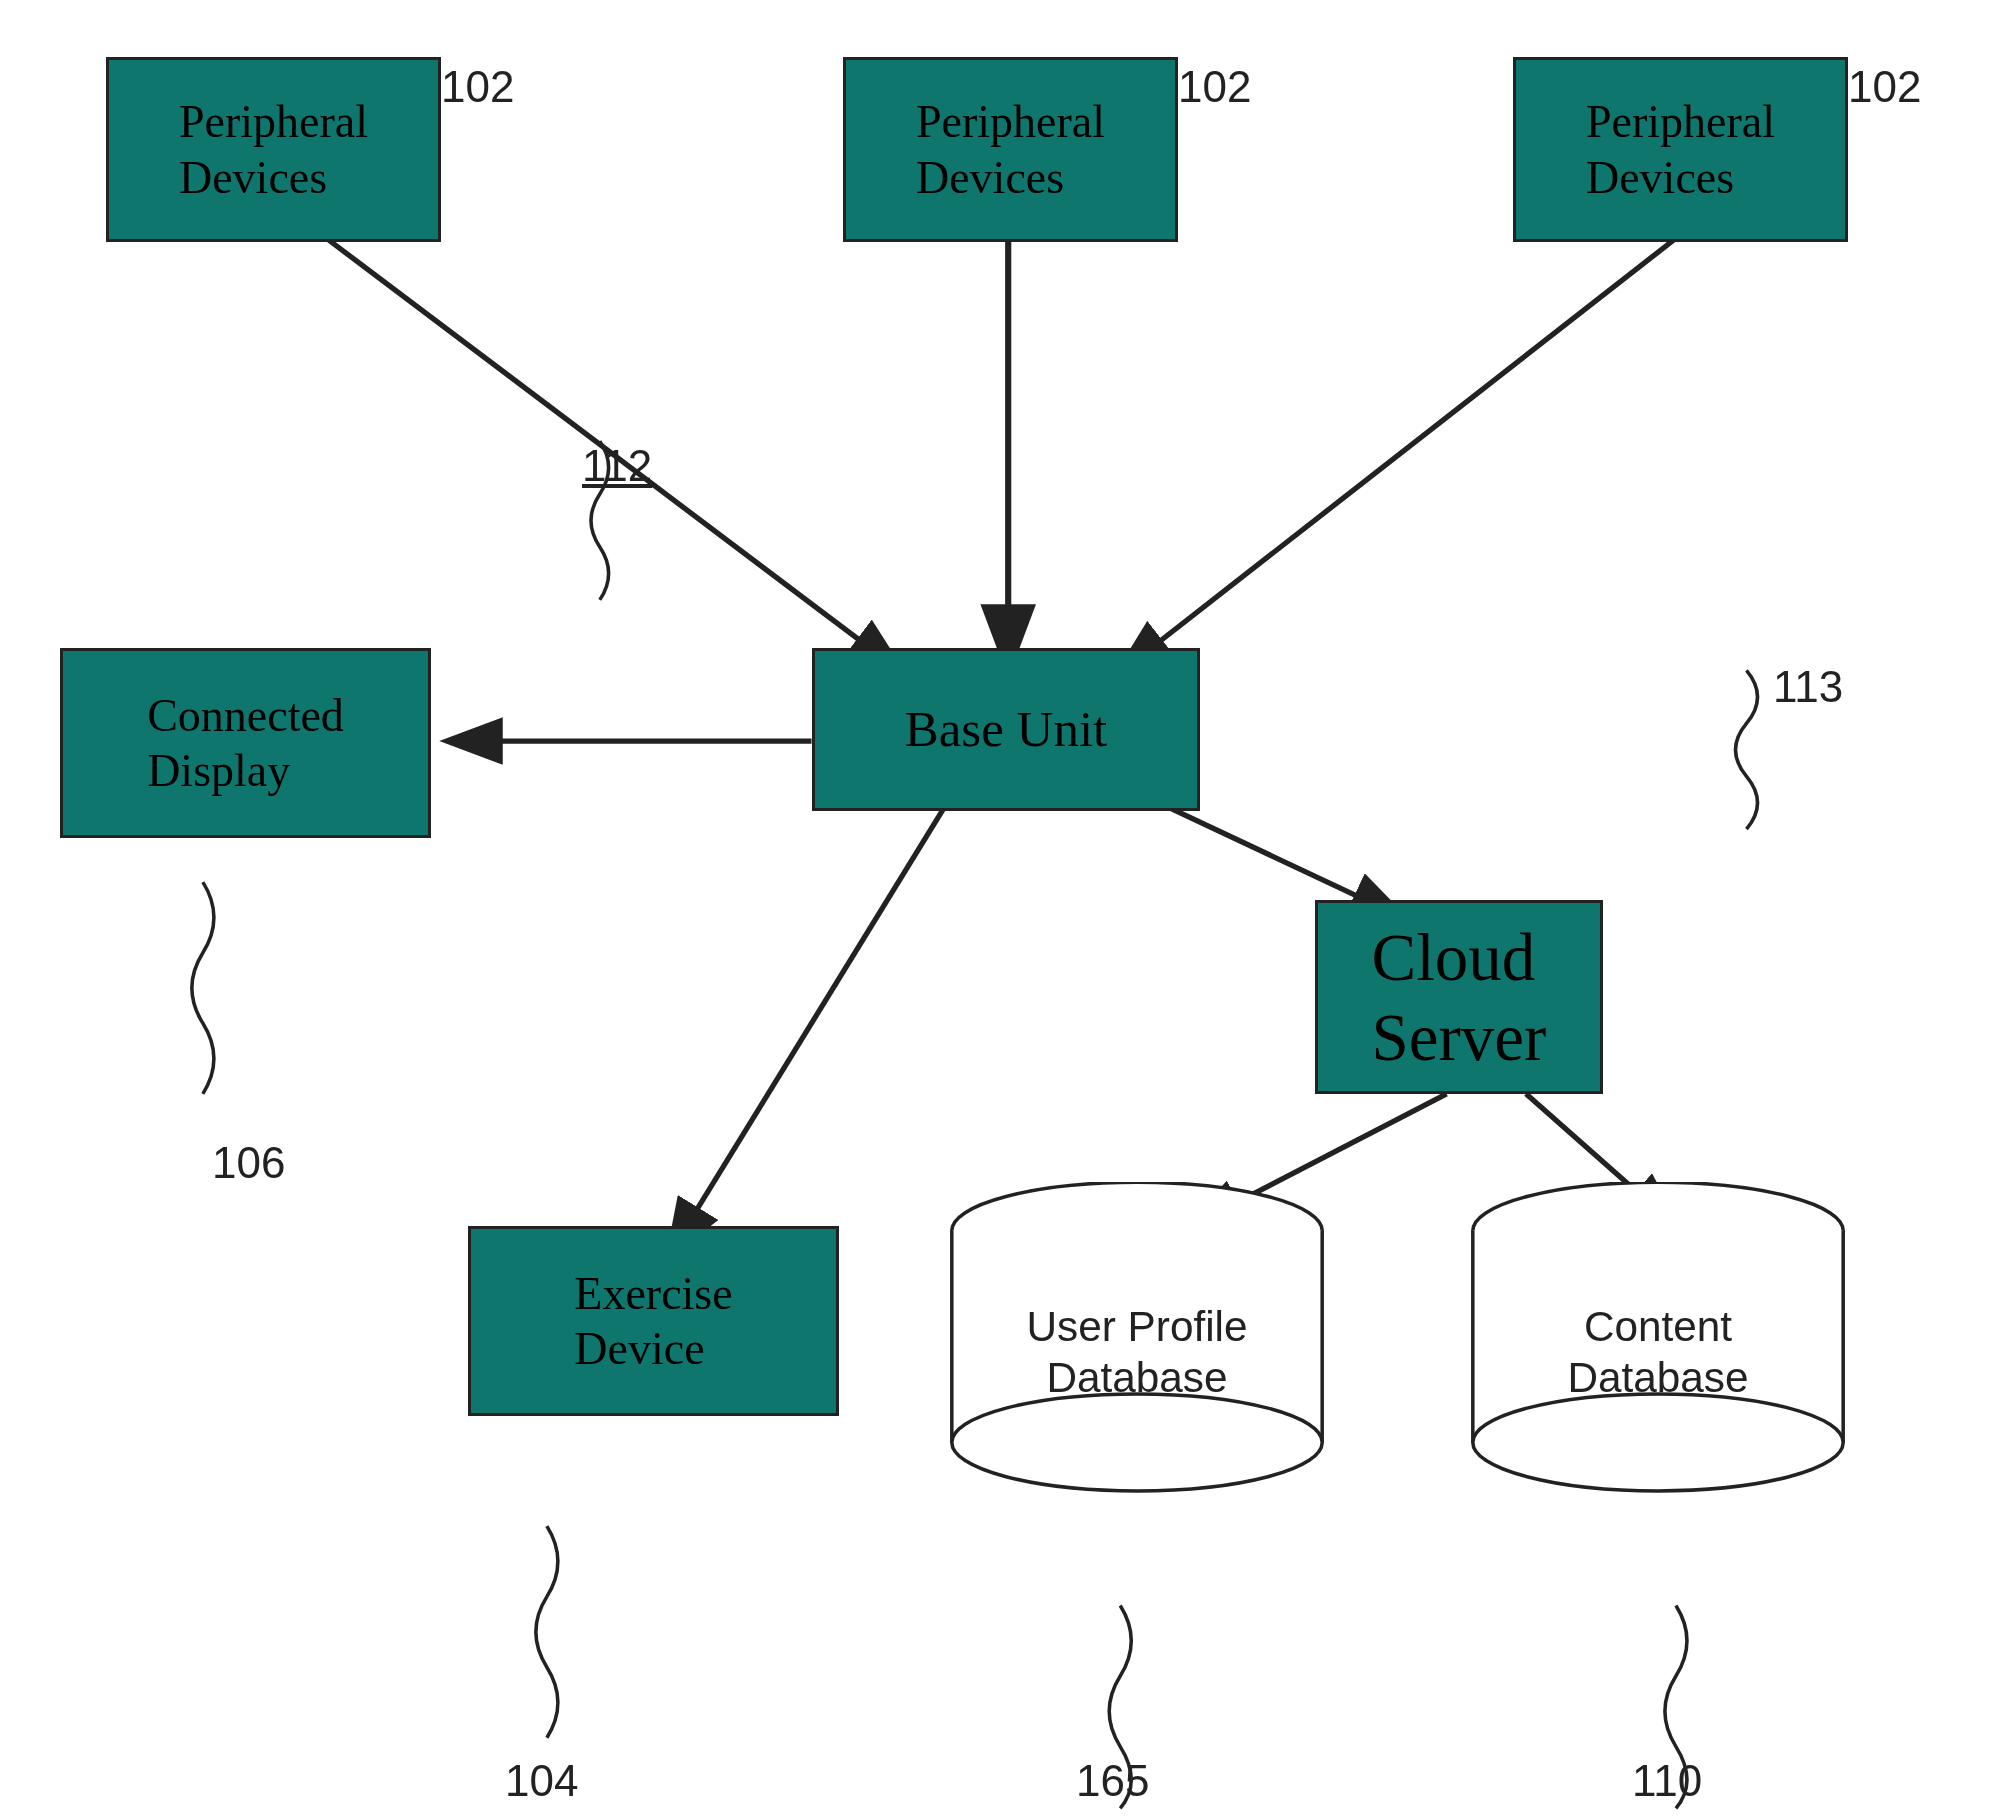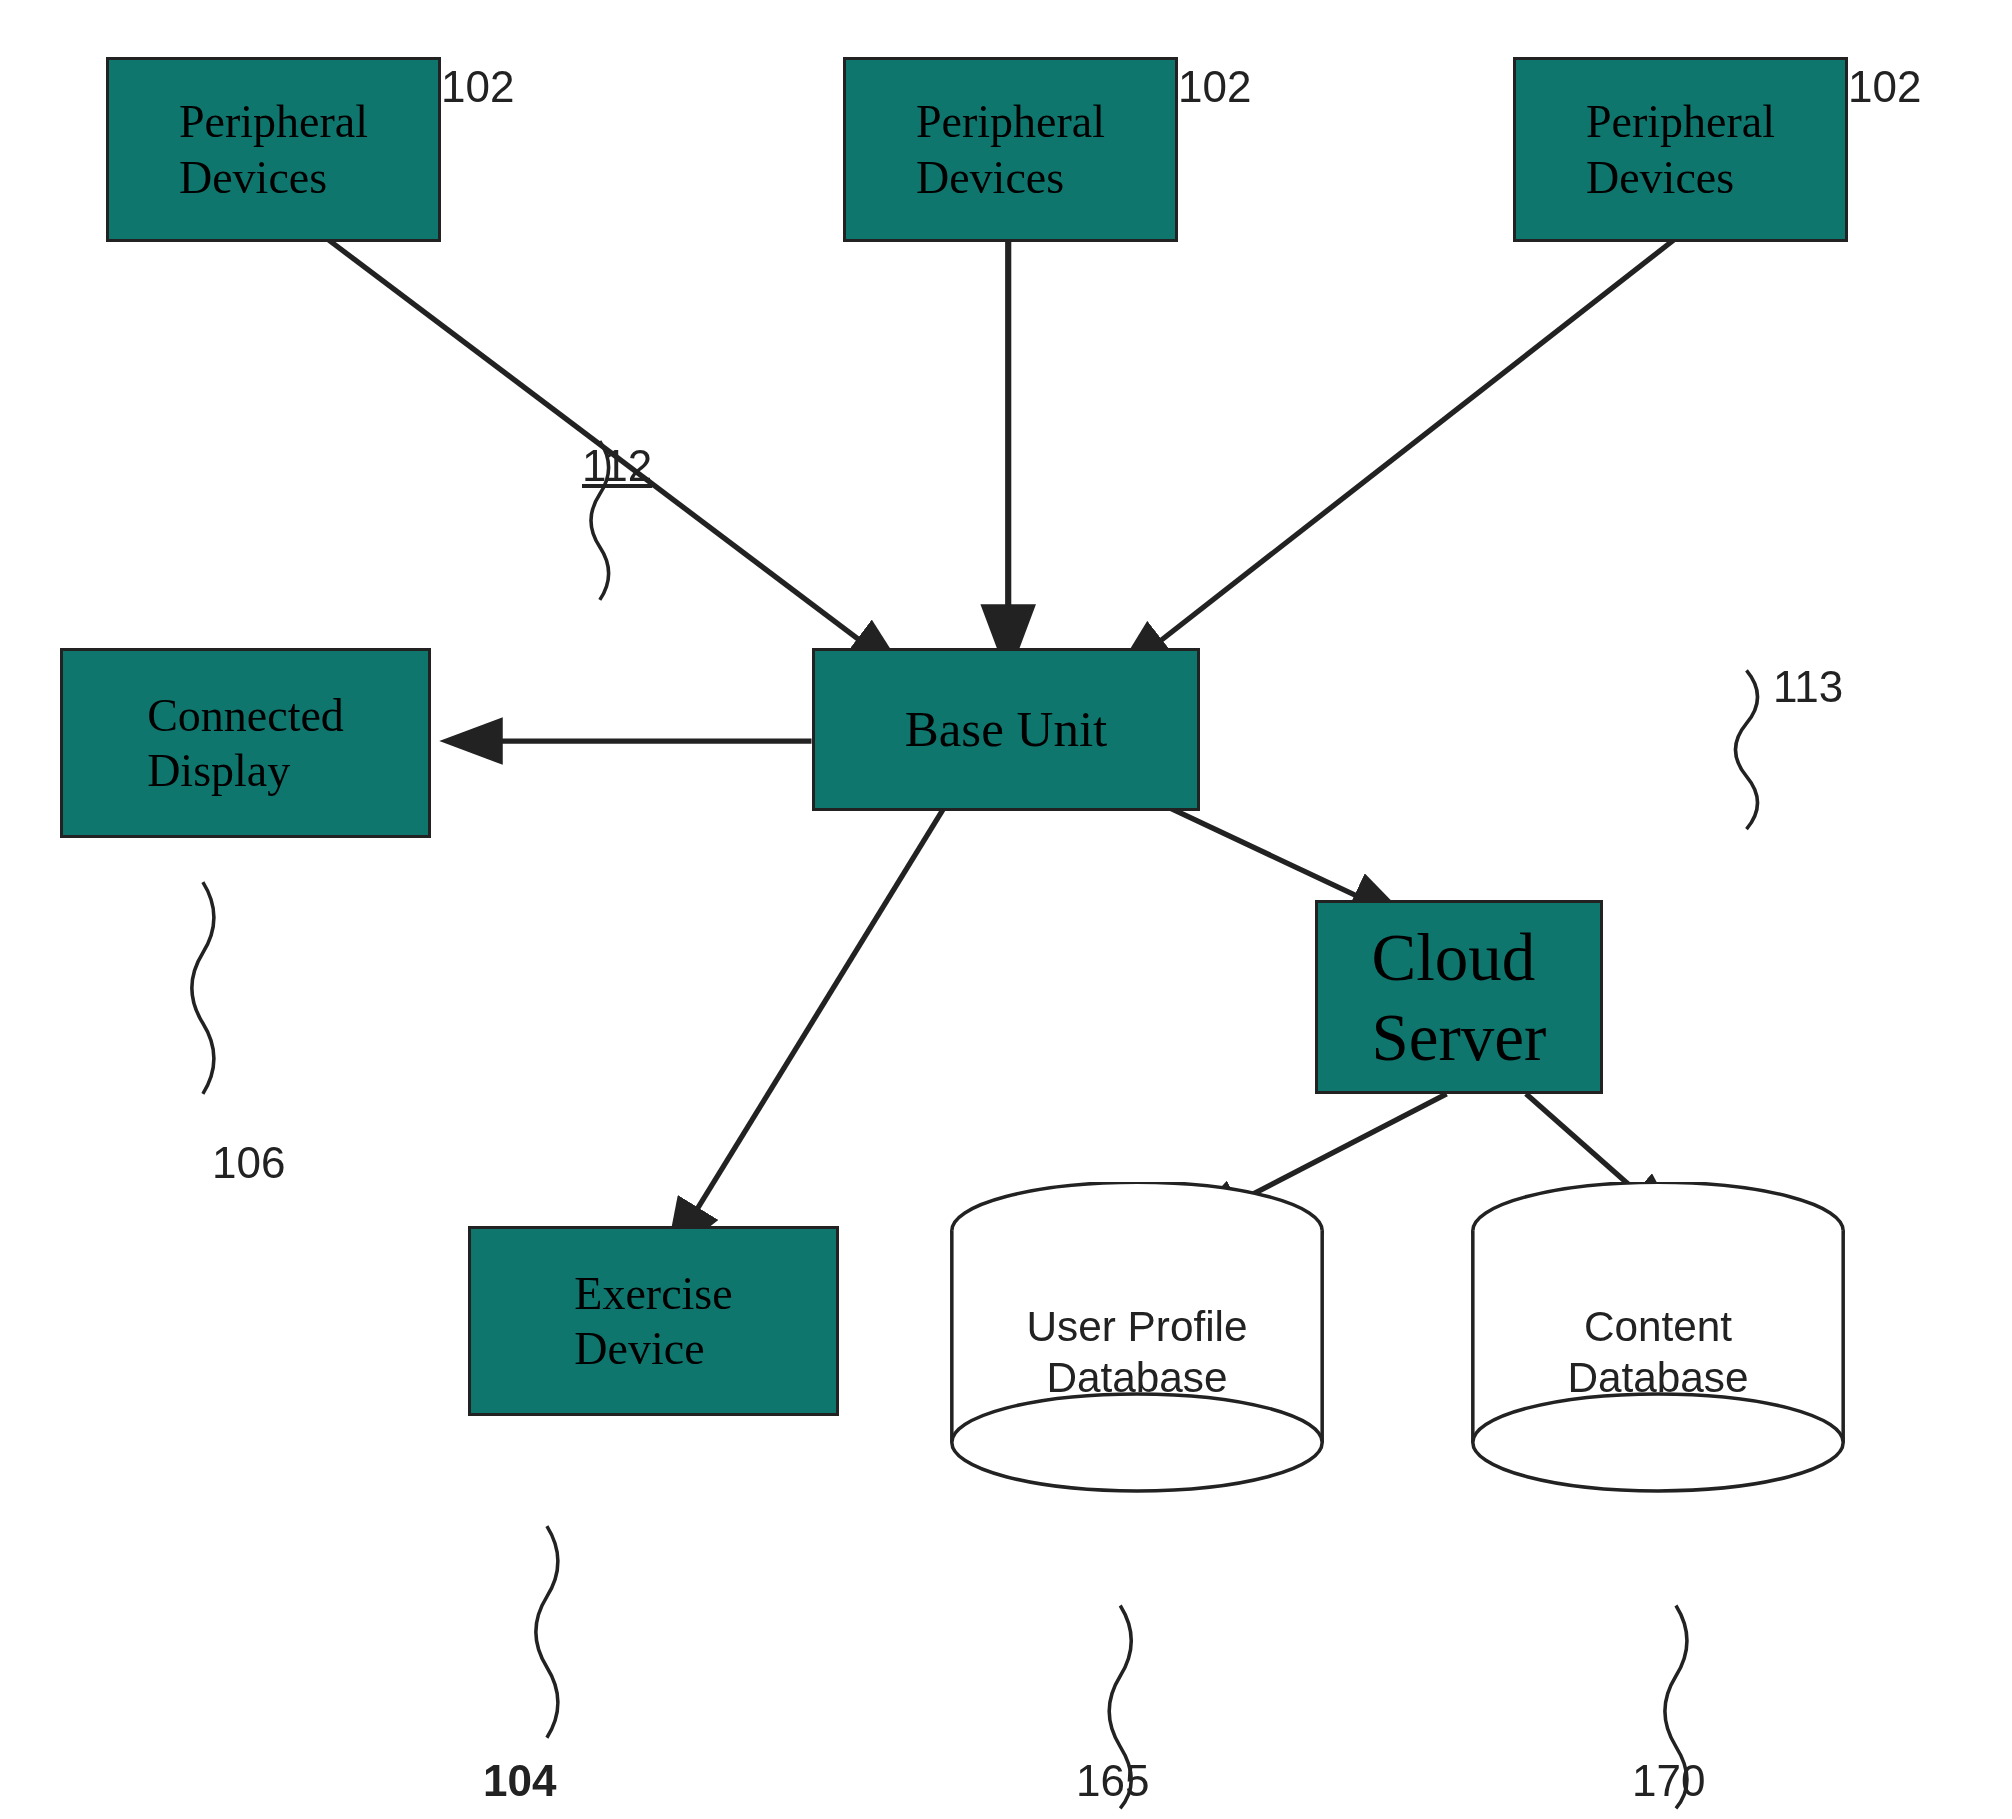--- a/index.html
+++ b/index.html
@@ -128,21 +128,21 @@
   <div class="box" style="left:1315px; top:900px; width:288px; height:194px; font-size:67px;">
     <span style="white-space:pre-line;">Cloud
 Server</span>
   </div>
   <span class="ref-label" style="left:1773px; top:662px;">113</span>
 
   <div class="box" style="left:468px; top:1226px; width:371px; height:190px;">
     <span style="white-space:pre-line;">Exercise
 Device</span>
   </div>
-  <span class="ref-label" style="left:483px; top:1756px;font-weight:bold;">104</span>
+  <span class="ref-label" style="left:505px; top:1756px;">104</span>
 
   <div class="cylinder" style="left:943px; top:1182px; width:388px; height:318px;">
     <svg width="388" height="318" viewBox="0 0 440 360" style="font-size:52px">
       <ellipse cx="220" cy="55" rx="210" ry="55" fill="white" stroke="#222" stroke-width="4"></ellipse>
       <rect x="10" y="55" width="420" height="240" fill="white" stroke="#222" stroke-width="0"></rect>
       <line x1="10" y1="55" x2="10" y2="295" stroke="#222" stroke-width="4"></line>
       <line x1="430" y1="55" x2="430" y2="295" stroke="#222" stroke-width="4"></line>
       <ellipse cx="220" cy="295" rx="210" ry="55" fill="white" stroke="#222" stroke-width="4"></ellipse>
       <text x="220" y="180" text-anchor="middle" font-size="48" font-family="Arial" fill="#222" font-weight="500">User Profile</text>
       <text x="220" y="238" text-anchor="middle" font-size="48" font-family="Arial" fill="#222" font-weight="500">Database</text>
@@ -154,18 +154,18 @@
     <svg width="388" height="318" viewBox="0 0 440 360" style="font-size:52px">
       <ellipse cx="220" cy="55" rx="210" ry="55" fill="white" stroke="#222" stroke-width="4"></ellipse>
       <rect x="10" y="55" width="420" height="240" fill="white" stroke="#222" stroke-width="0"></rect>
       <line x1="10" y1="55" x2="10" y2="295" stroke="#222" stroke-width="4"></line>
       <line x1="430" y1="55" x2="430" y2="295" stroke="#222" stroke-width="4"></line>
       <ellipse cx="220" cy="295" rx="210" ry="55" fill="white" stroke="#222" stroke-width="4"></ellipse>
       <text x="220" y="180" text-anchor="middle" font-size="48" font-family="Arial" fill="#222" font-weight="500">Content</text>
       <text x="220" y="238" text-anchor="middle" font-size="48" font-family="Arial" fill="#222" font-weight="500">Database</text>
     </svg>
   </div>
-  <span class="ref-label" style="left:1632px; top:1756px;">170</span>
+  <span class="ref-label" style="left:1632px; top:1756px;">110</span>
 
   <span class="ref-label" style="left:582px; top:441px;text-decoration:underline;">112</span>
 
 </div>
 
 
 </body></html>

